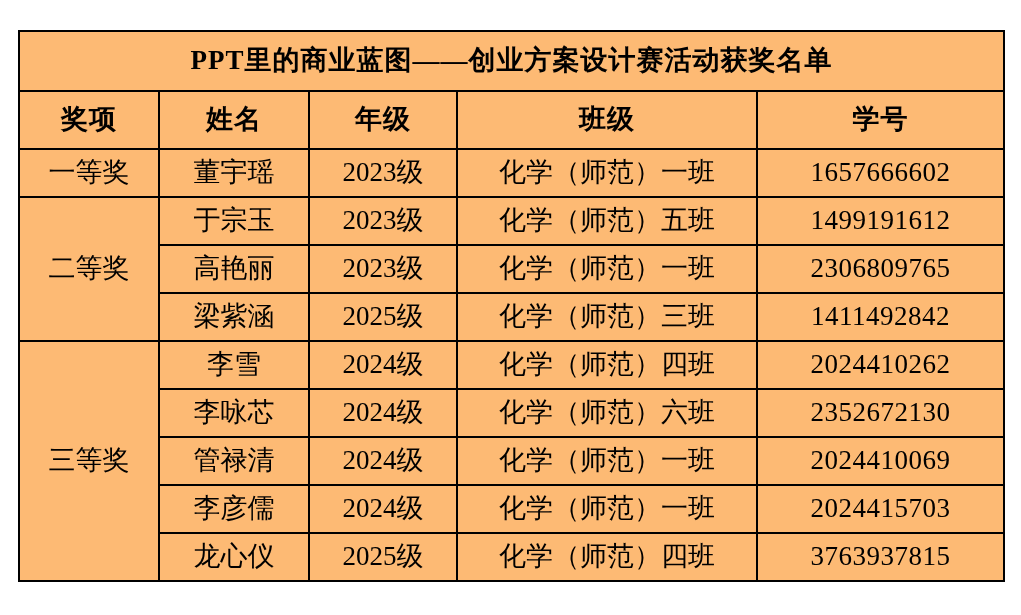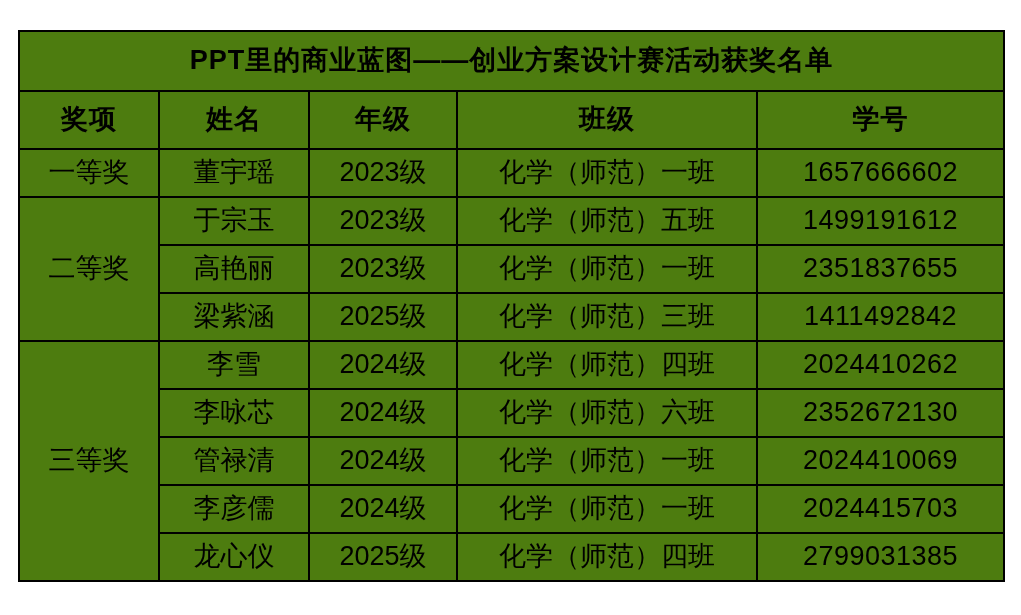--- a/index.html
+++ b/index.html
@@ -17,21 +17,22 @@
   .sheet {
     position: absolute;
     left: 18px;
     top: 30px;
     width: 985px;
   }
   table.award-table {
     border-collapse: collapse;
     table-layout: fixed;
     width: 985px;
-    background: #4d7c0f;
+    background: #fdba74;
+    font-family: Liberation Serif, serif;
   }
   table.award-table td {
     border: 2px solid #000000;
     text-align: center;
     vertical-align: middle;
     font-size: 27px;
     line-height: 1.1;
     padding: 6px 2px;
     white-space: nowrap;
   }
@@ -103,21 +104,21 @@
         <td class="award-cell" rowspan="3">二等奖</td>
         <td class="name-cell">于宗玉</td>
         <td class="grade-cell">2023级</td>
         <td class="class-cell">化学（师范）五班</td>
         <td class="sid-cell">1499191612</td>
       </tr>
       <tr class="row-h">
         <td class="name-cell">高艳丽</td>
         <td class="grade-cell">2023级</td>
         <td class="class-cell">化学（师范）一班</td>
-        <td class="sid-cell">2351837655</td>
+        <td class="sid-cell">2306809765</td>
       </tr>
       <tr class="row-h">
         <td class="name-cell">梁紫涵</td>
         <td class="grade-cell">2025级</td>
         <td class="class-cell">化学（师范）三班</td>
         <td class="sid-cell">1411492842</td>
       </tr>
 
       <tr class="row-h">
         <td class="award-cell" rowspan="5">三等奖</td>
@@ -141,17 +142,17 @@
       <tr class="row-h">
         <td class="name-cell">李彦儒</td>
         <td class="grade-cell">2024级</td>
         <td class="class-cell">化学（师范）一班</td>
         <td class="sid-cell">2024415703</td>
       </tr>
       <tr class="row-h">
         <td class="name-cell">龙心仪</td>
         <td class="grade-cell">2025级</td>
         <td class="class-cell">化学（师范）四班</td>
-        <td class="sid-cell">2799031385</td>
+        <td class="sid-cell">3763937815</td>
       </tr>
     </tbody>
   </table>
 </div>
 
 </body></html>

